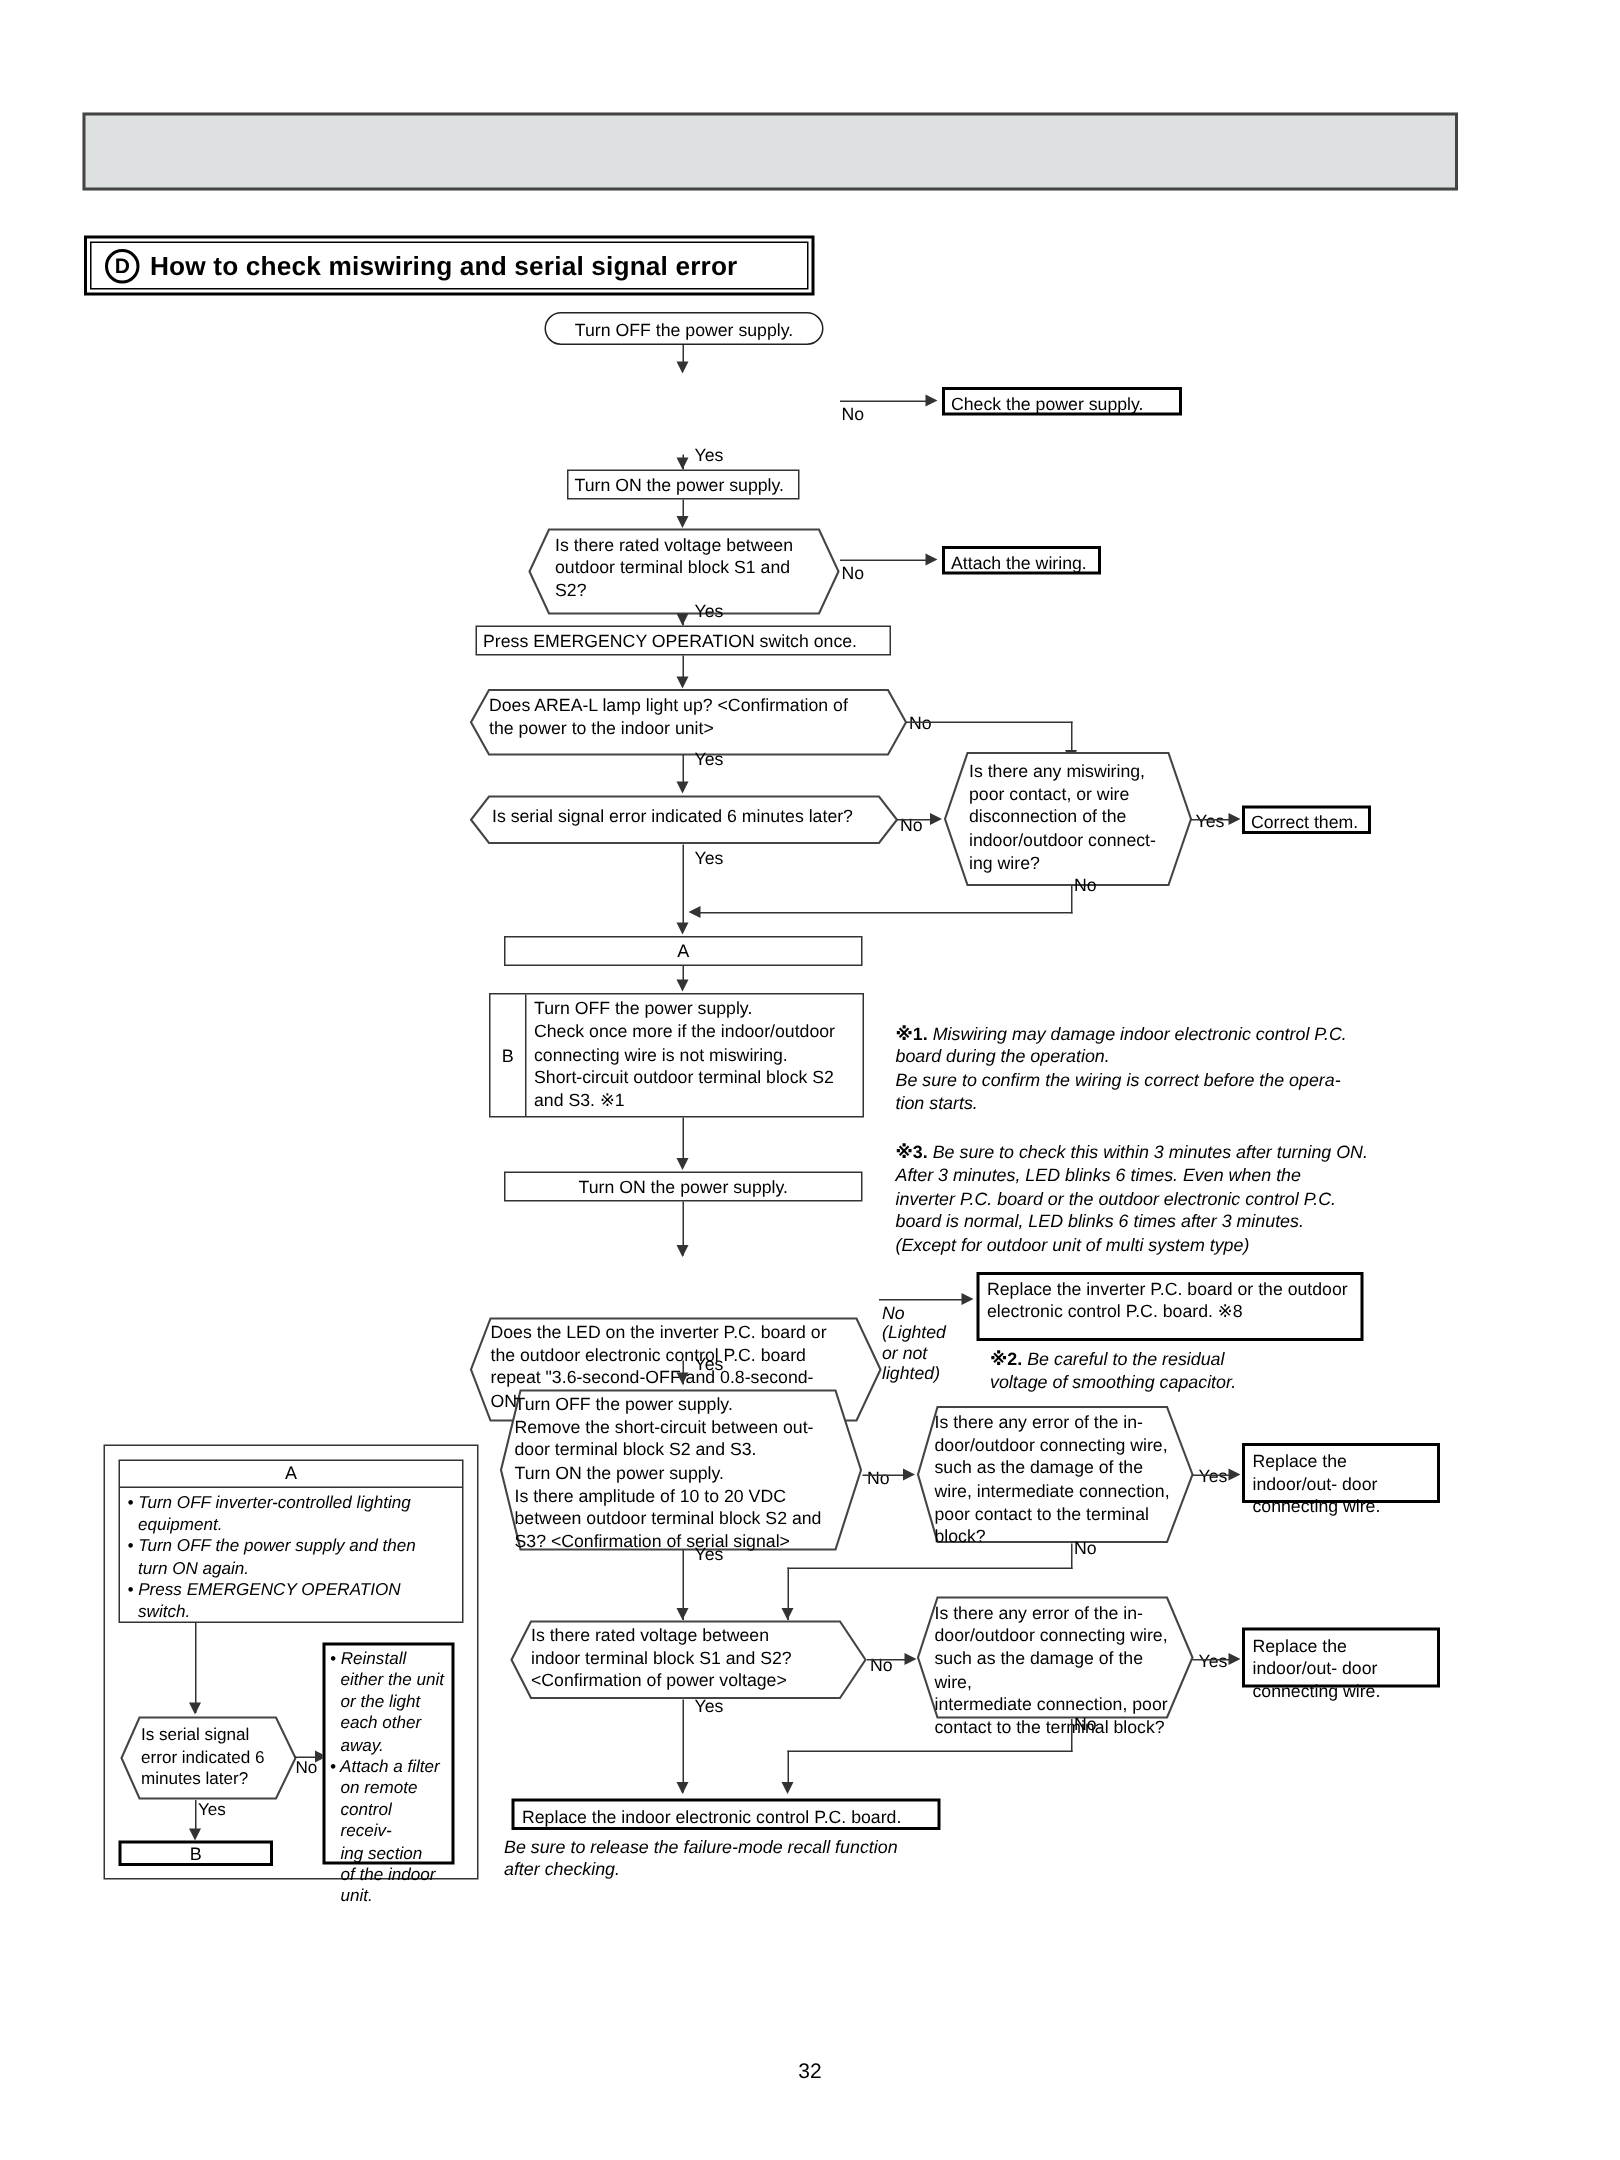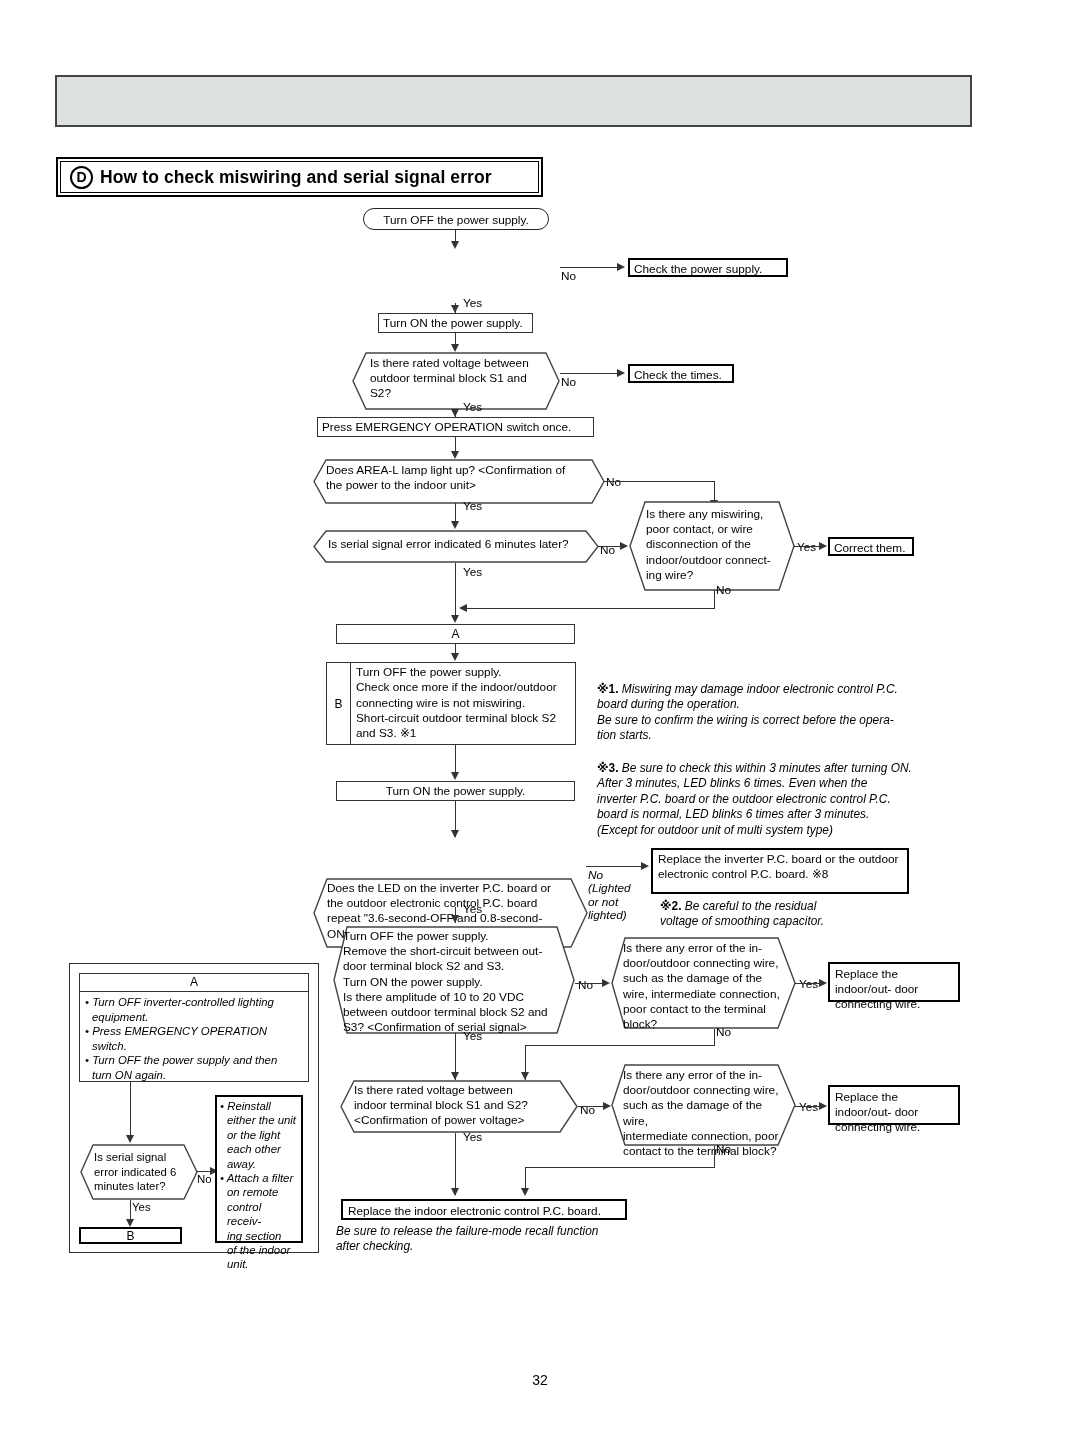--- a/index.html
+++ b/index.html
@@ -249,21 +249,21 @@
     <svg width="208" height="58" viewBox="0 0 208 58">
       <polygon points="14,1 194,1 207,29 194,57 14,57 1,29" fill="#fff" stroke="#444" stroke-width="1.4"></polygon>
     </svg>
     <div class="hextext" style="left:18px; top:4px; width:182px;">Is there rated voltage between
 outdoor terminal block S1 and
 S2?</div>
   </div>
   <div class="lbl" style="left:561px; top:376px;">No</div>
   <div class="ln lnh" style="left:560px; top:373px; width:61px;"></div>
   <div class="arrow-r" style="left:617px; top:369px;"></div>
-  <div class="node rect-bold" style="left:628px; top:364px; width:106px; height:19px; line-height:17px;">Check the times.</div>
+  <div class="node rect-bold" style="left:628px; top:364px; width:106px; height:19px; line-height:17px;">Attach the wiring.</div>
 
   <div class="ln lnv" style="left:455px; top:409px; height:8px;"></div>
   <div class="arrow-d" style="left:451px; top:409px;"></div>
   <div class="lbl" style="left:463px; top:401px;">Yes</div>
 
   <div class="node rect-thin" style="left:317px; top:417px; width:277px; height:20px; line-height:18px; padding-left:4px;">Press EMERGENCY OPERATION switch once.</div>
   <div class="ln lnv" style="left:455px; top:437px; height:19px;"></div>
   <div class="arrow-d" style="left:451px; top:451px;"></div>
 
   <div class="hexwrap" style="left:313px; top:459px; width:292px; height:45px;">
@@ -466,24 +466,24 @@
 board is normal, LED blinks 6 times after 3 minutes.
 (Except for outdoor unit of multi system type)</span>
   </div>
 
   <div id="left-panel">
     <div id="a-subbox">
       <div class="hd">A</div>
       <div class="bullets">
         <div class="pre">• Turn OFF inverter-controlled lighting
    equipment.</div>
+        <div class="pre">• Turn OFF the power supply and then
+   turn ON again.</div>
         <div class="pre">• Press EMERGENCY OPERATION
    switch.</div>
-        <div class="pre">• Turn OFF the power supply and then
-   turn ON again.</div>
       </div>
     </div>
 
     <div class="ln lnv" style="left:60px; top:118px; height:60px;"></div>
     <div class="arrow-d" style="left:56px; top:171px;"></div>
 
     <div class="hexwrap" style="left:10px; top:180px; width:118px; height:56px;">
       <svg width="118" height="56" viewBox="0 0 118 56">
         <polygon points="13,1 104,1 117,28 104,55 13,55 1,28" fill="#fff" stroke="#444" stroke-width="1.4"></polygon>
       </svg>

